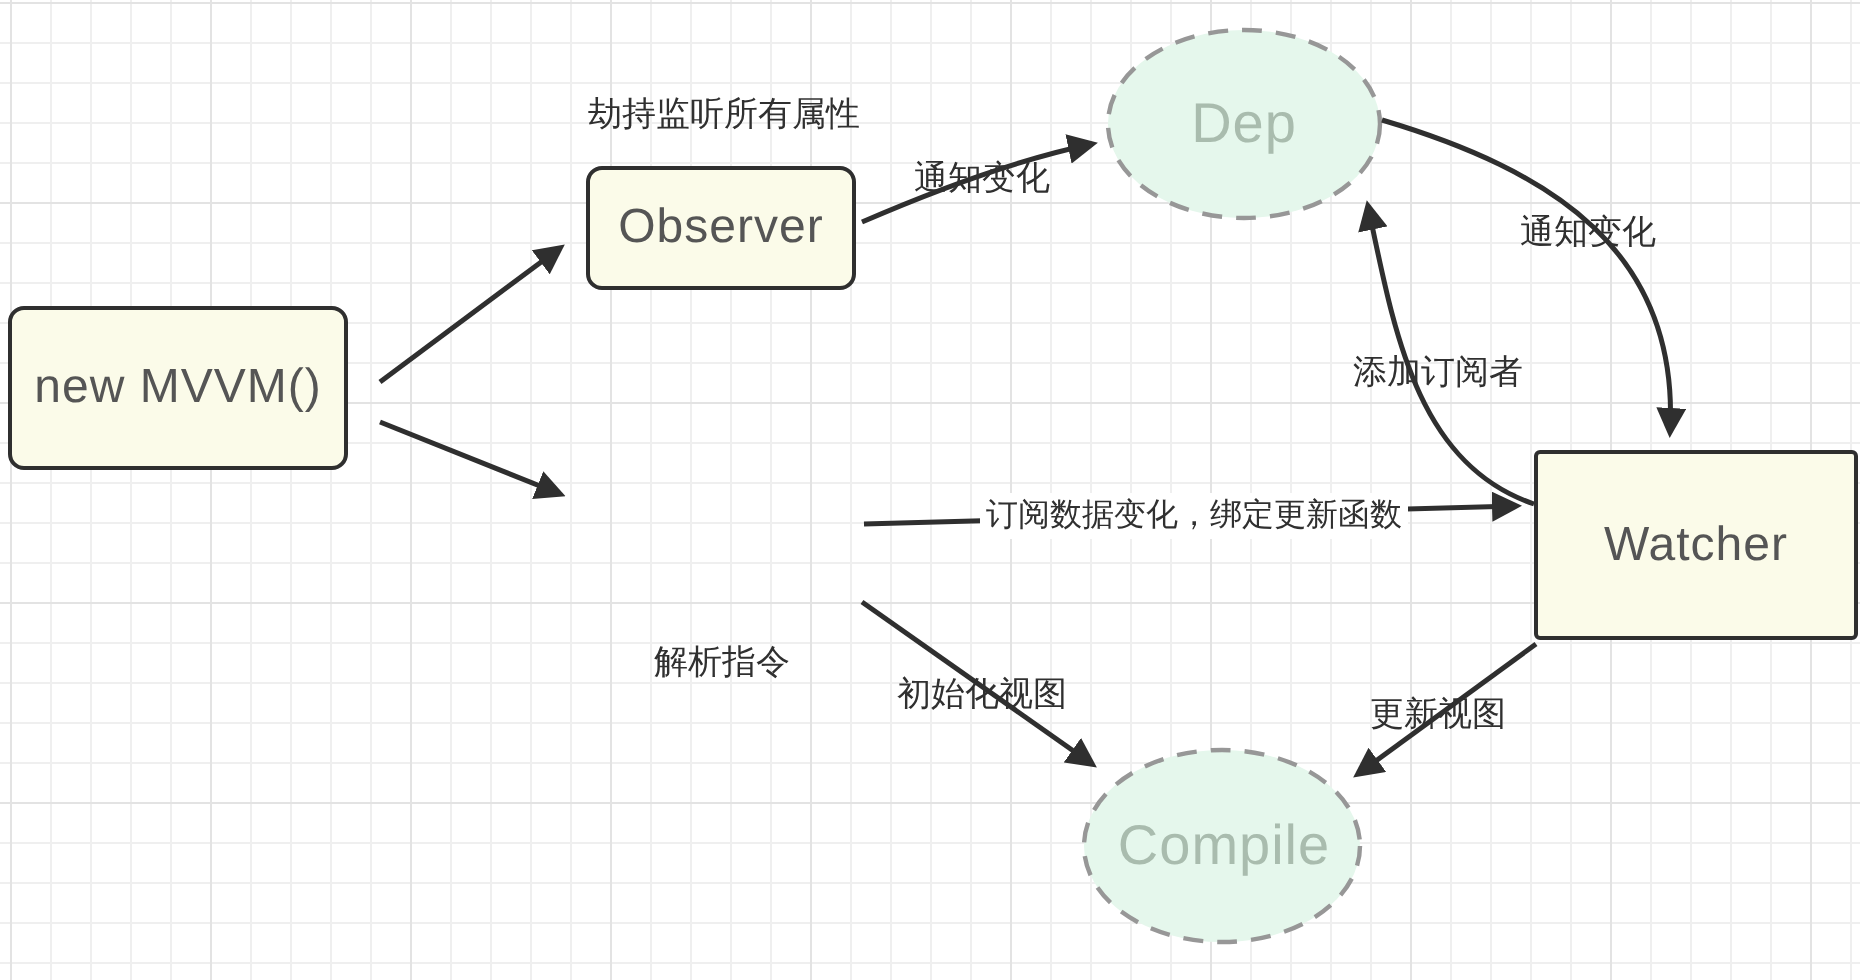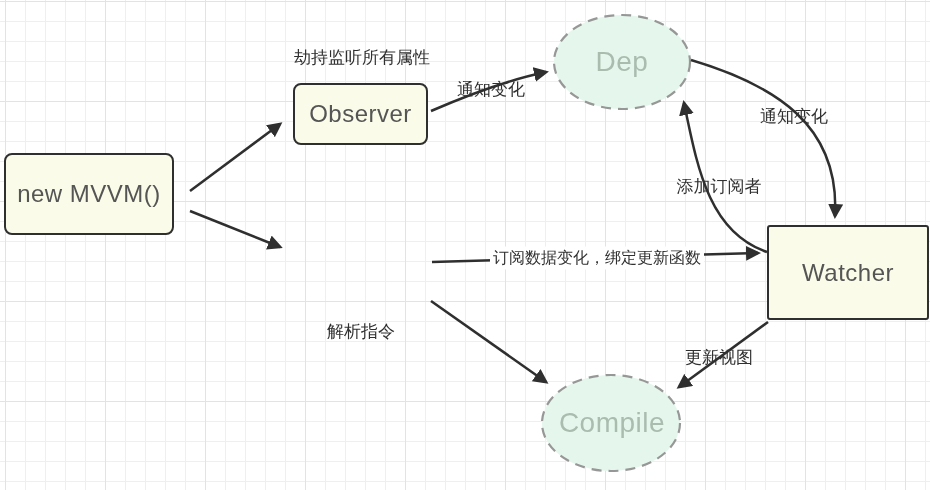--- a/index.html
+++ b/index.html
@@ -114,15 +114,16 @@
 
   <div class="ellipse-label e-dep">Dep</div>
   <div class="ellipse-label e-updater">Compile</div>
 
   <div class="lbl l-observer-caption">劫持监听所有属性</div>
   <div class="lbl l-notify-left">通知变化</div>
   <div class="lbl l-notify-right">通知变化</div>
   <div class="lbl l-add-subscriber">添加订阅者</div>
   <div class="lbl l-subscribe">订阅数据变化，绑定更新函数</div>
   <div class="lbl l-compile-caption">解析指令</div>
+  <div class="lbl l-init-view">初始化视图</div>
   <div class="lbl l-update-view">更新视图</div>
 
 </div>
 
 </body></html>

